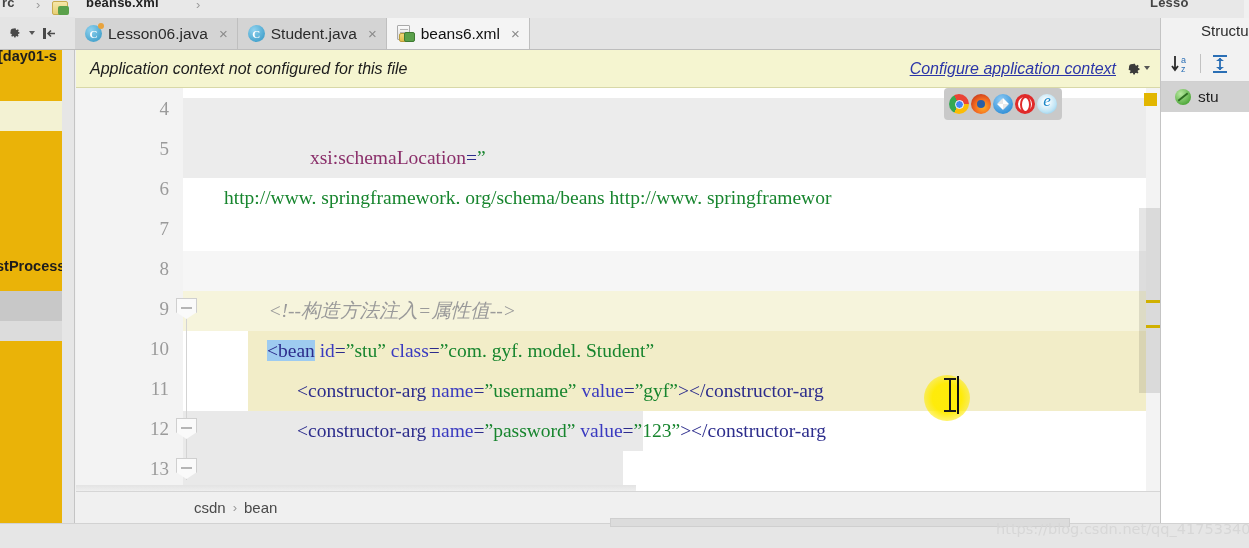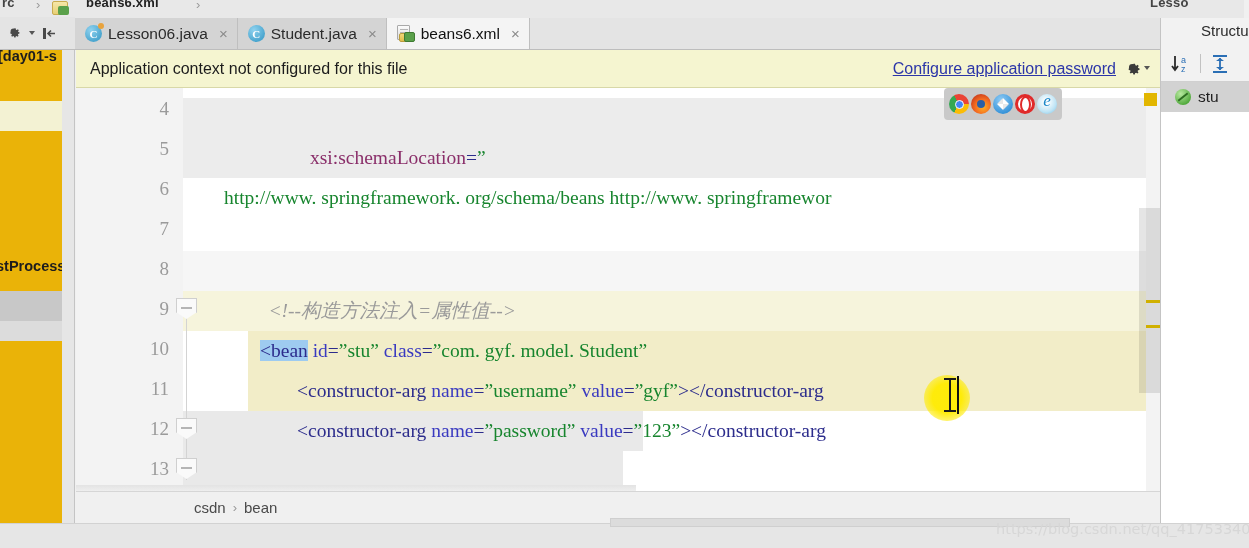--- a/index.html
+++ b/index.html
@@ -148,20 +148,21 @@
   }
 
   
   .notif {
     position: absolute; left: 76px; top: 50px; width: 1084px; height: 38px;
     background: #f5f5d0;
     border-bottom: 1px solid #d8d8a8;
     display: flex; align-items: center;
     font-size: 16px; color: #1c1c1c;
     padding: 0 10px 0 14px;
+    font-style: italic;
   }
   .notif .msg { flex: 1; }
   .notif .link {
     color: #2b35a8; text-decoration: underline; font-size:16px;
     margin-right: 10px; cursor:pointer;
   }
   .notif .gearwrap { display:flex; align-items:center; gap:3px; }
 
   
   .editor {
@@ -414,21 +415,21 @@
         <span class="page"></span>
           <span class="badge"></span>
       </span>
       <span>beans6.xml</span>
       <span class="close">×</span>
     </div>
   </div>
 
   <div class="notif">
     <span class="msg">Application context not configured for this file</span>
-    <span class="link">Configure application password</span>
+    <span class="link">Configure application context</span>
     <span class="gearwrap">
       <span class="gear">
         <svg width="17" height="17" viewBox="0 0 16 16">
             <path fill="#3b3b3b" d="M8 5.2A2.8 2.8 0 1 0 8 10.8 2.8 2.8 0 0 0 8 5.2zm0 4.3A1.5 1.5 0 1 1 8 6.5a1.5 1.5 0 0 1 0 3zM14 8.9l-1.2-.3a4.9 4.9 0 0 0-.3-.8l.7-1-.9-.9-1 .7a4.9 4.9 0 0 0-.8-.3L10.1 5H8.9l-.3 1.2c-.3.1-.5.2-.8.3l-1-.7-.9.9.7 1c-.1.3-.2.5-.3.8L5 8.9v1.2l1.2.3c.1.3.2.5.3.8l-.7 1 .9.9 1-.7c.3.1.5.2.8.3l.3 1.2h1.2l.3-1.2c.3-.1.5-.2.8-.3l1 .7.9-.9-.7-1c.1-.3.2-.5.3-.8l1.2-.3V8.9z" transform="translate(-3.2,-3.2) scale(1.15)"></path>
           </svg>
       </span>
       <span class="caret"></span>
     </span>
   </div>
 
@@ -482,21 +483,21 @@
         <span class="urlg" style="margin-left:2px;">http://www. springframework. org/schema/beans http://www. springframewor</span>
       </div>
 
       <div class="cline" style="top:90px;"></div>
       <div class="cline" style="top:130px;"></div>
 
       <div class="cline" style="top:163px; left:0px;">
         <span class="cmt" style="margin-left:22px;">     &lt;!--构造方法注入=属性值--&gt;</span>
       </div>
 
-      <div class="cline" style="top:203px; left:0px;text-align:right;">
+      <div class="cline" style="top:203px; left:7px;text-align:right;">
         <span class="tag selhl" style="margin-left:38px;">&lt;bean</span><span> </span><span class="attr">id</span><span class="tag">=</span><span class="val">”stu”</span><span> </span><span class="attr">class</span><span class="tag">=</span><span class="val">”com. gyf. model. Student”</span>
       </div>
 
       <div class="cline" style="top:243px; left:0px;">
         <span class="tag" style="margin-left:75px;">&lt;constructor-arg</span><span> </span><span class="attr">name</span><span class="tag">=</span><span class="val">”username”</span><span> </span><span class="attr">value</span><span class="tag">=</span><span class="val">”gyf”</span><span class="tag">&gt;&lt;/constructor-arg</span>
       </div>
 
       <div class="cline" style="top:283px; left:0px;">
         <span class="tag" style="margin-left:75px;">&lt;constructor-arg</span><span> </span><span class="attr">name</span><span class="tag">=</span><span class="val">”password”</span><span> </span><span class="attr">value</span><span class="tag">=</span><span class="val">”123”</span><span class="tag">&gt;&lt;/constructor-arg</span>
       </div>

